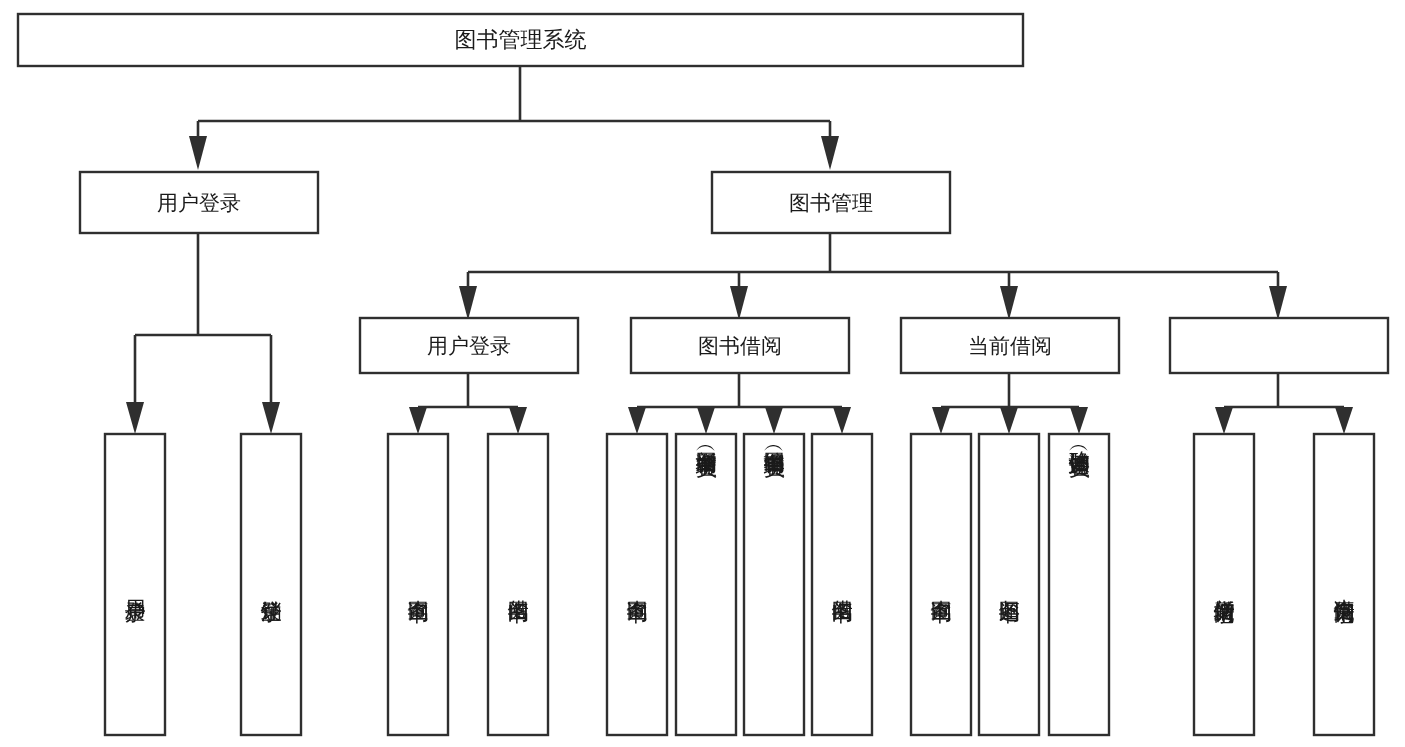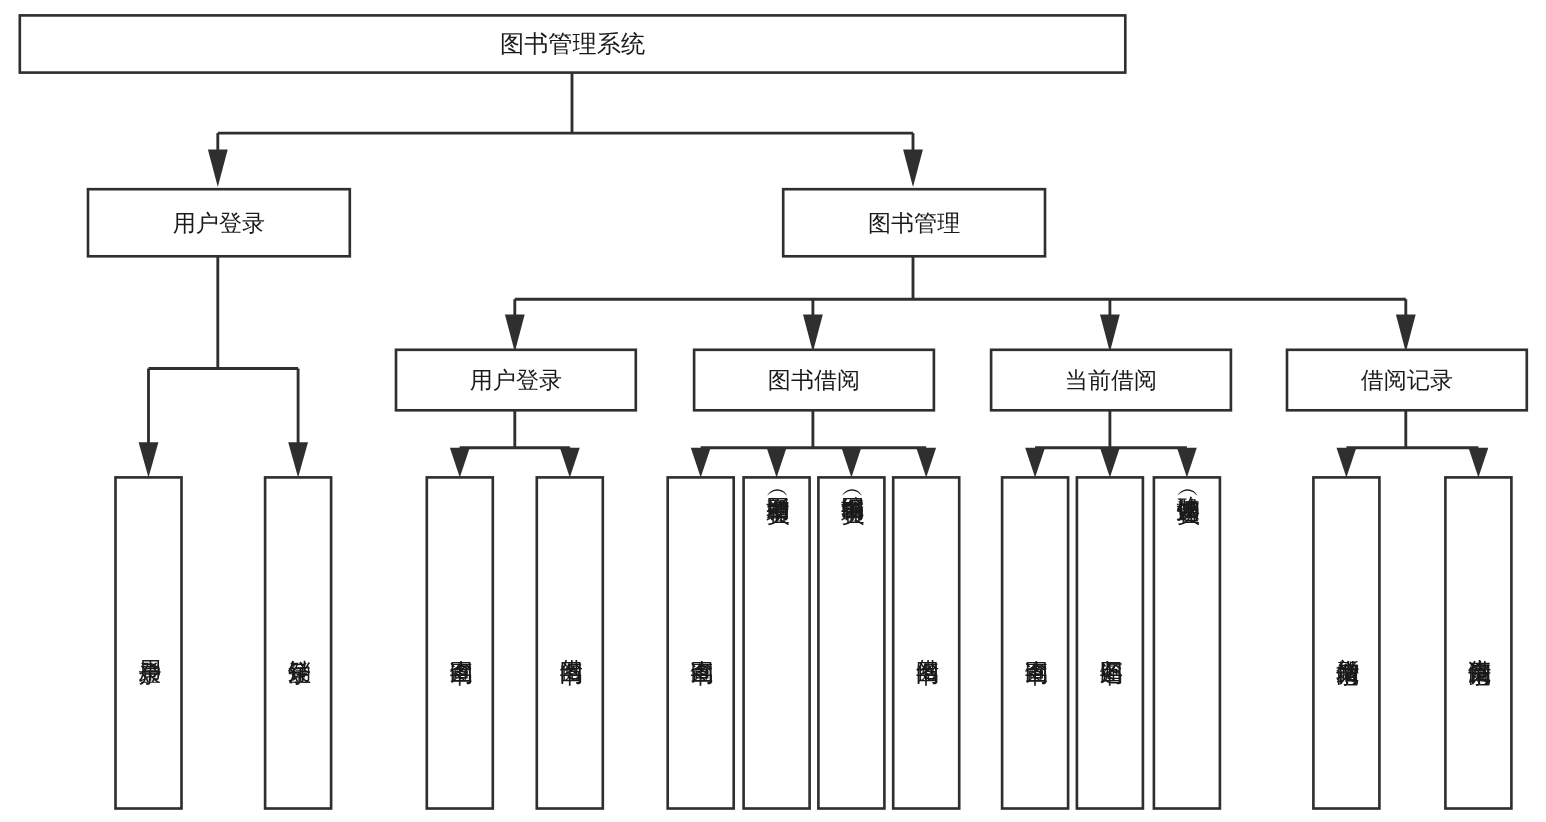--- a/index.html
+++ b/index.html
@@ -187,23 +187,20 @@
 
   <div class="htext-wrap" style="left:360px; top:318px; width:218px; height:55px;">
     <span class="htext">用户登录</span>
   </div>
   <div class="htext-wrap" style="left:901px; top:318px; width:218px; height:55px;">
     <span class="htext">当前借阅</span>
   </div>
   <div class="htext-wrap" style="left:631px; top:318px; width:218px; height:55px;">
     <span class="htext">图书借阅</span>
   </div>
-  <div class="htext-wrap" style="left:1170px; top:318px; width:218px; height:55px;">
-    <span class="htext">借阅记录</span>
-  </div>
 
   <div class="vtext-wrap" style="left:105px; top:434px; width:60px; height:301px;">
     <span class="vtext">用户登录</span>
   </div>
   <div class="vtext-wrap" style="left:241px; top:434px; width:60px; height:301px;">
     <span class="vtext">注销登录</span>
   </div>
 
   <div class="vtext-wrap" style="left:388px; top:434px; width:60px; height:301px;">
     <span class="vtext">查询图书</span>

